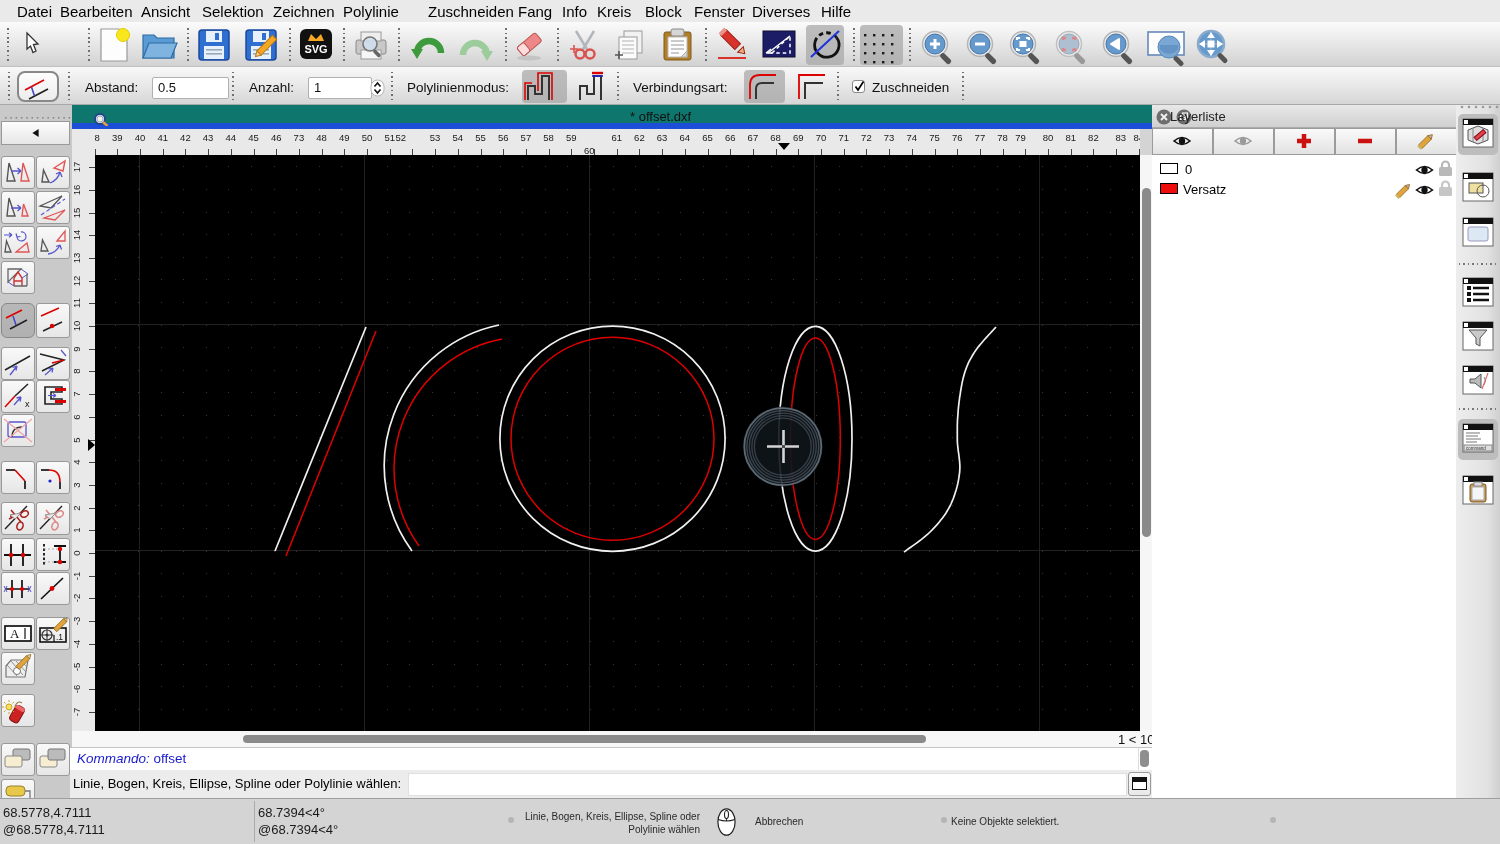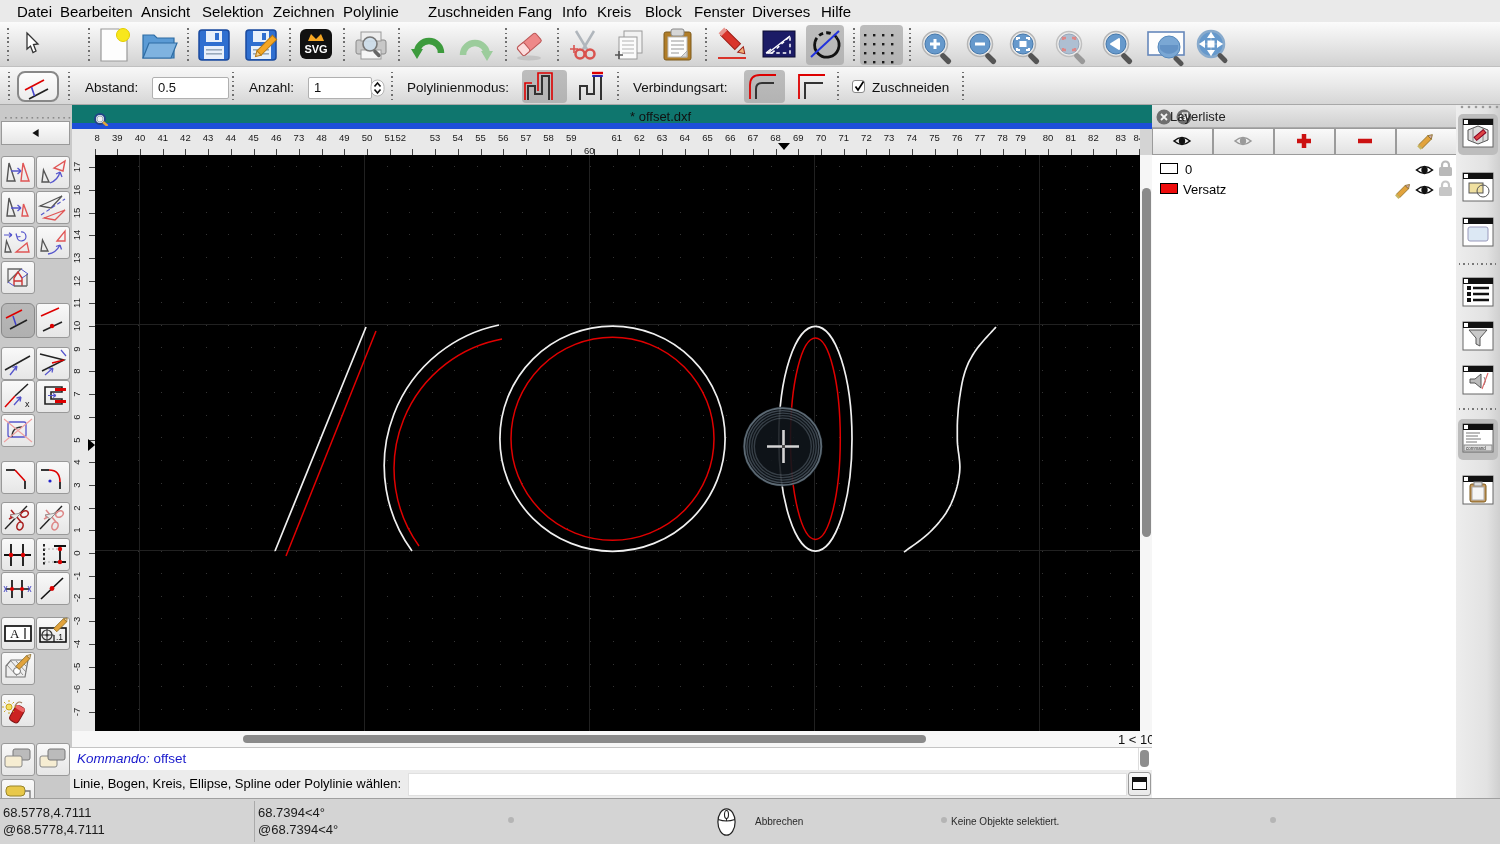--- a/index.html
+++ b/index.html
@@ -2065,20 +2065,21 @@
       <rect x="10" y="12" width="12" height="13" fill="#f5f5f5" stroke="#aaa"></rect>
     </svg>
   </div>
 <div id="statusbar" class="abs">
     <div class="abs" style="left:3px;top:6px">68.5778,4.7111</div>
     <div class="abs" style="left:3px;top:23px">@68.5778,4.7111</div>
     <div class="abs" style="left:254px;top:2px;width:1px;height:41px;background:#aaa"></div>
     <div class="abs" style="left:258px;top:6px">68.7394&lt;4°</div>
     <div class="abs" style="left:258px;top:23px">@68.7394&lt;4°</div>
     <div class="abs" style="left:508px;top:18px;width:6px;height:6px;border-radius:50%;background:#b5b5b5"></div>
+    <div class="abs sm" style="left:480px;top:12px;width:220px;text-align:right;line-height:12.5px">Linie, Bogen, Kreis, Ellipse, Spline oder<br>Polylinie wählen</div>
     <svg class="abs" style="left:717px;top:9px" width="19" height="28" viewBox="0 0 19 28">
       <ellipse cx="9.5" cy="14" rx="8.6" ry="13.2" fill="#fff" stroke="#222" stroke-width="1.2"></ellipse>
       <path d="M1.2 11.5 Q9.5 14.5 17.8 11.5 M9.5 2 V12.5" stroke="#222" stroke-width="1.1" fill="none"></path>
       <ellipse cx="9.5" cy="6.5" rx="2" ry="4" fill="#fff" stroke="#222" stroke-width="1.1"></ellipse>
     </svg>
     <div class="abs sm" style="left:755px;top:17px">Abbrechen</div>
     <div class="abs" style="left:941px;top:18px;width:6px;height:6px;border-radius:50%;background:#b5b5b5"></div>
     <div class="abs sm" style="left:951px;top:17px">Keine Objekte selektiert.</div>
     <div class="abs" style="left:1270px;top:18px;width:6px;height:6px;border-radius:50%;background:#b5b5b5"></div>
   </div>

